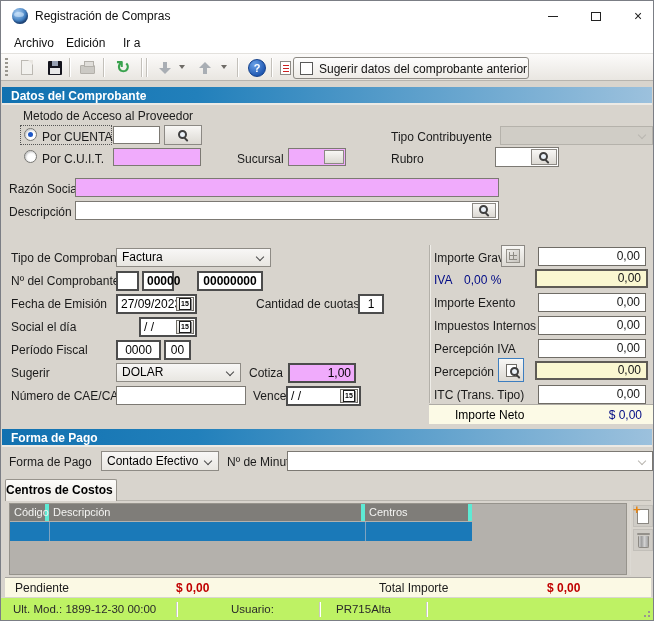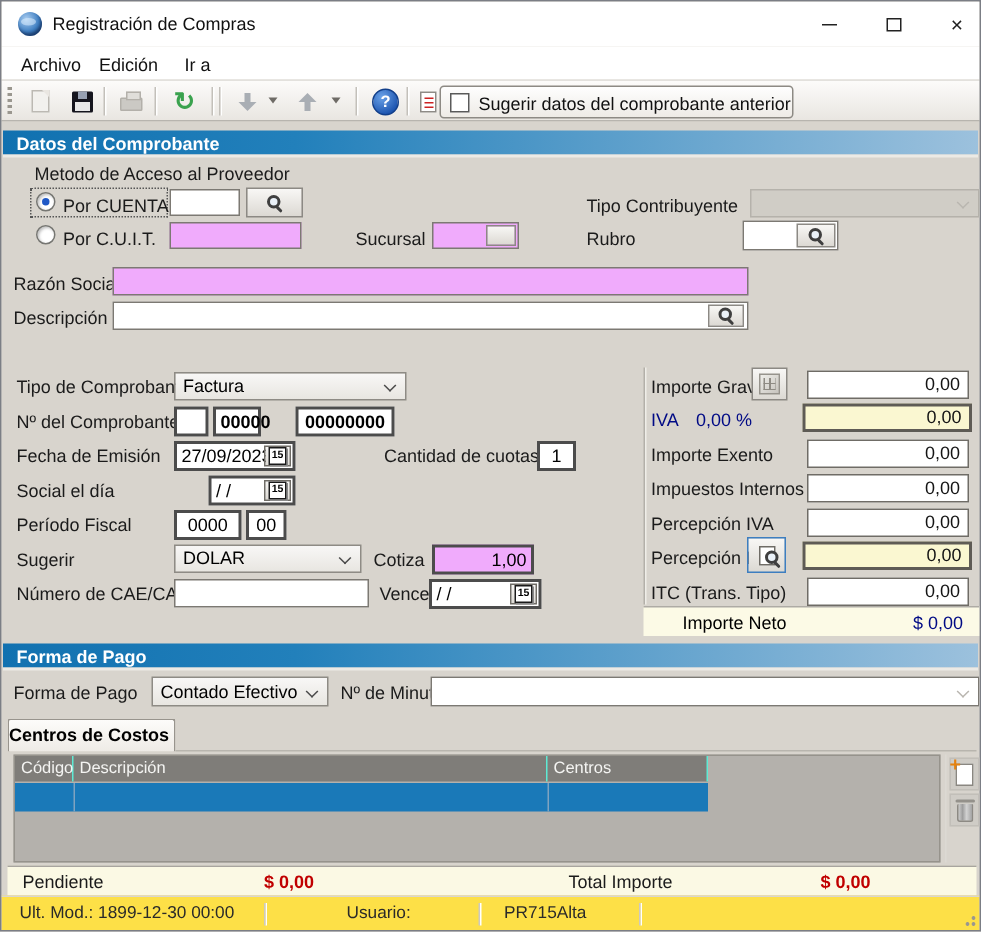--- a/index.html
+++ b/index.html
@@ -88,38 +88,38 @@
   .neto-row{position:absolute;left:428px;top:323px;width:224px;height:20px;background:#fcfae6;border-top:1px solid #aeaba5;display:flex;align-items:center}
   .navy{color:#000a85}
 
   
   .tab{position:absolute;left:4px;top:398px;width:112px;height:22px;background:linear-gradient(#fdfcfa,#eeebe6);
        border:1px solid #98948d;border-bottom:none;border-radius:2px 2px 0 0;
        font-weight:bold;font-size:12px;line-height:21px;text-align:left}
   .tabline{position:absolute;left:116px;top:419px;width:534px;height:1px;background:#b8b5ae}
   .grid{position:absolute;left:8px;top:422px;width:618px;height:72px;background:#b4b1ac;border:1px solid #96938c}
   .grid-hdr{position:absolute;left:0;top:0;width:462px;height:17px;background:#7f7d79;display:flex}
-  .gcol{font-size:11px;color:#f4f4f2;line-height:17px;padding-left:4px;border-right:1px solid #5eead4}
+  .gcol{font-size:11px;color:#f4f4f2;line-height:17px;padding-left:4px;border-right:4px solid #5eead4}
   .grow-sel{position:absolute;left:0;top:18px;width:462px;height:19px;background:#1a79b8}
   .gdiv{position:absolute;top:0;width:1px;height:19px;background:#7fa3c0}
   .gridsep{position:absolute;left:629px;top:422px;width:1px;height:72px;background:#dcd9d3}
   .rowbtn{position:absolute;left:632px;width:20px;height:22px;border:1px solid #c2bfb9;background:#cfccc6;display:flex;align-items:center;justify-content:center}
   .ic-addrow{position:relative;width:12px;height:15px;background:#fff;border:1px solid #8a8781}
   .ic-addrow::after{content:"+";position:absolute;left:-5px;top:-7px;color:#e5820f;font:bold 13px/13px "Liberation Sans",sans-serif}
   .ic-trash{position:relative;width:11px;height:12px;border:1px solid #8d8a84;border-top:none;border-radius:1px 1px 2px 2px;
             background:linear-gradient(90deg,#cdcdcd,#9e9e9e 30%,#d2d2d2 60%,#a3a3a3);margin-top:3px}
   .ic-trash::before{content:"";position:absolute;left:-2px;top:-3px;right:-2px;height:2px;background:#94918b;border-radius:1px}
 
   .footer{position:absolute;left:4px;top:496px;width:646px;height:20px;background:#fbf9e4;border-top:1px solid #a8a59f}
   .footer .lbl{top:3px}
   .red{color:#c00000;font-weight:bold}
   .b{font-weight:normal}
 
   
-  .statusbar{position:absolute;left:0;top:596px;width:652px;height:23px;background:#fde047;border-top:1px solid #d9d6d0}
+  .statusbar{position:absolute;left:0;top:596px;width:652px;height:23px;background:#bef264;border-top:1px solid #d9d6d0}
   .ssep{position:absolute;top:4px;width:1px;height:15px;background:#ccc9c3;box-shadow:1px 0 0 #fff}
   .stext{position:absolute;top:5px;font-size:11.5px;color:#2a2a2a;white-space:nowrap}
   .sizegrip{position:absolute;right:2px;bottom:2px;width:10px;height:10px;
             background:radial-gradient(circle at 8px 8px,#9a978f 1px,transparent 1.5px),
                        radial-gradient(circle at 8px 4px,#9a978f 1px,transparent 1.5px),
                        radial-gradient(circle at 4px 8px,#9a978f 1px,transparent 1.5px)}
 </style>
 </head>
 <body>
 

